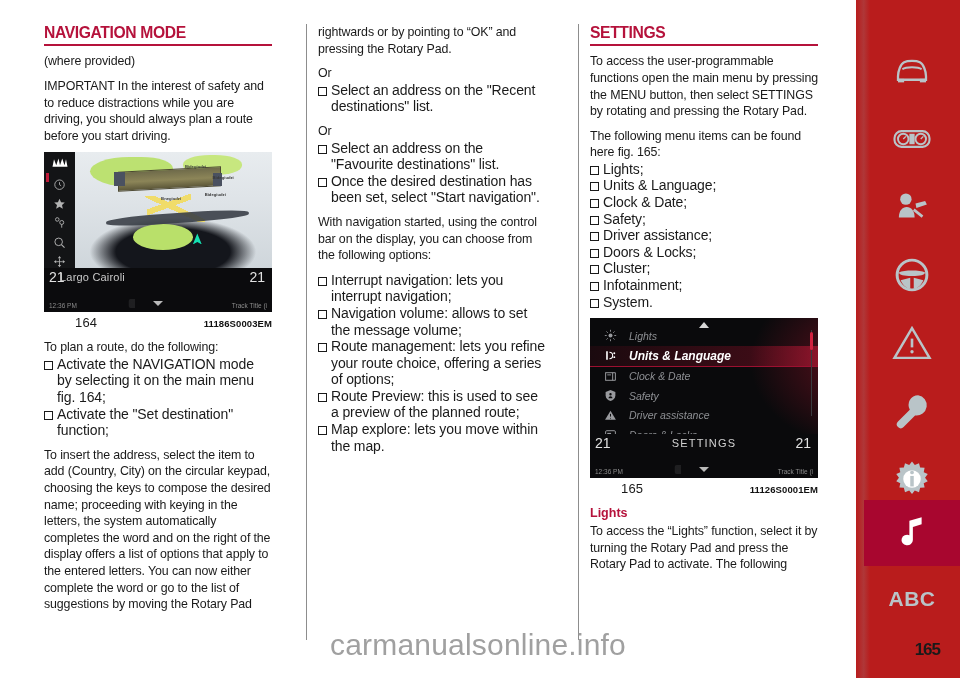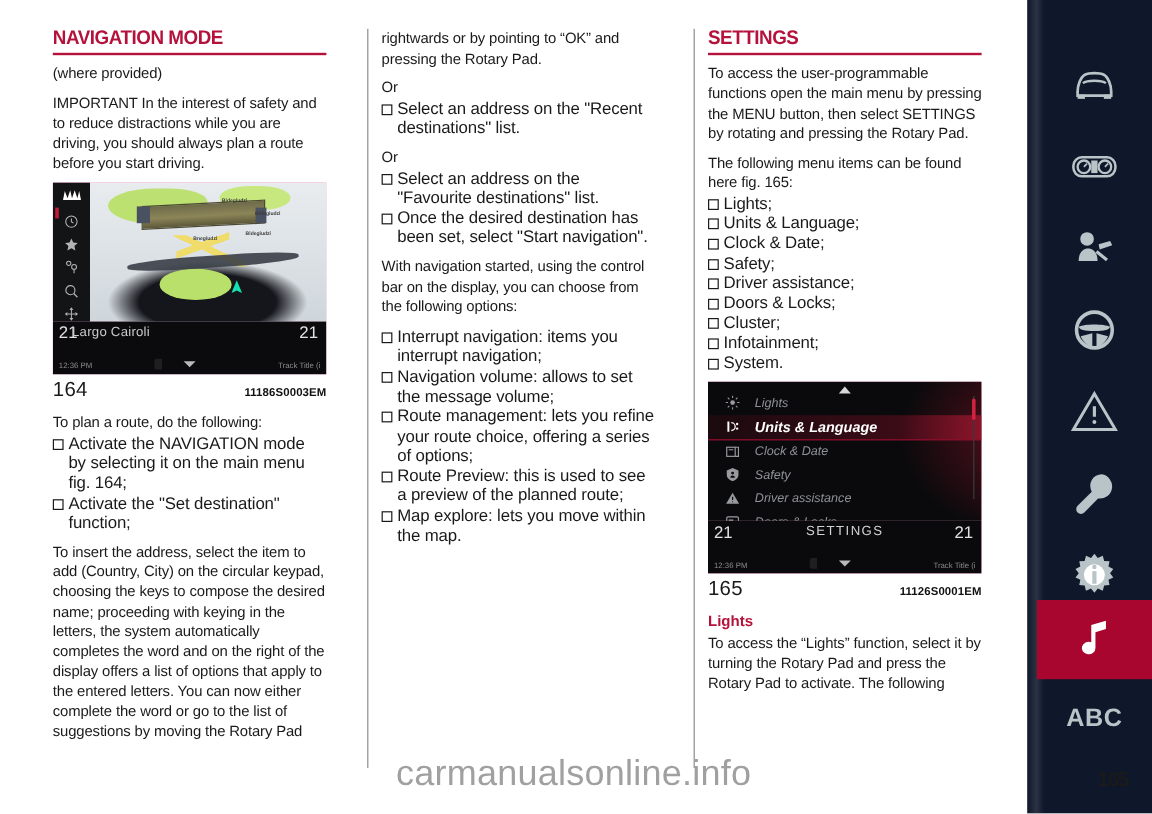--- a/index.html
+++ b/index.html
@@ -105,23 +105,24 @@
     overflow: hidden;
   }
   .fig-caption {
     display: flex;
     justify-content: space-between;
     align-items: baseline;
     margin-top: 3px;
     margin-bottom: 9px;
   }
   .fig-num {
-    font-size: 17px;
+    font-size: 13px;
     color: #1a1a1a;
     letter-spacing: 0.2px;
+    margin-left: 31px;
   }
   .fig-code {
     font-size: 9.5px;
     font-weight: bold;
     color: #111;
     letter-spacing: 0.1px;
   }
 
   
   .nav-map {
@@ -332,21 +333,21 @@
     font-size: 11px;
     color: #d2d2d2;
     letter-spacing: 1.2px;
   }
 
   
   .rail {
     position: absolute;
     top: 0; right: 0;
     width: 104px; height: 678px;
-    background: #0f172a;
+    background: #b91c1c;
   }
   .rail-shadow {
     position: absolute;
     top: 0; left: 0; width: 14px; height: 678px;
     background: linear-gradient(90deg, rgba(0,0,0,0.0) 0%, rgba(140,150,155,0.22) 55%, rgba(255,255,255,0) 100%);
   }
   .rail-item {
     position: absolute;
     left: 8px; width: 96px; height: 66px;
     display: flex; align-items: center; justify-content: center;
@@ -473,21 +474,21 @@
     <ul class="bullets">
       <li>Select an address on the "Recent destinations" list.</li>
     </ul>
     <p class="para tight">Or</p>
     <ul class="bullets">
       <li>Select an address on the "Favourite destinations" list.</li>
       <li>Once the desired destination has been set, select "Start navigation".</li>
     </ul>
     <p class="para">With navigation started, using the control bar on the display, you can choose from the following options:</p>
     <ul class="bullets">
-      <li>Interrupt navigation: items you interrupt navigation;</li>
+      <li>Interrupt navigation: lets you interrupt navigation;</li>
       <li>Navigation volume: allows to set the message volume;</li>
       <li>Route management: lets you refine your route choice, offering a series of options;</li>
       <li>Route Preview: this is used to see a preview of the planned route;</li>
       <li>Map explore: lets you move within the map.</li>
     </ul>
   </div>
 
   <div class="col col-3">
     <h1 class="sect">SETTINGS</h1>
     <div class="rule"></div>

